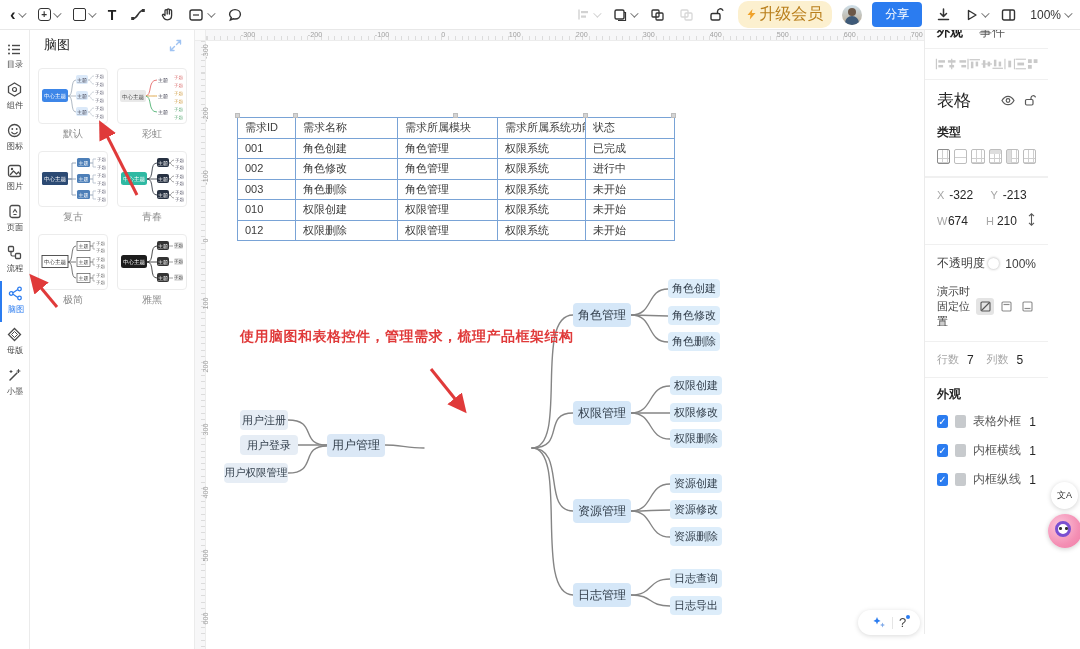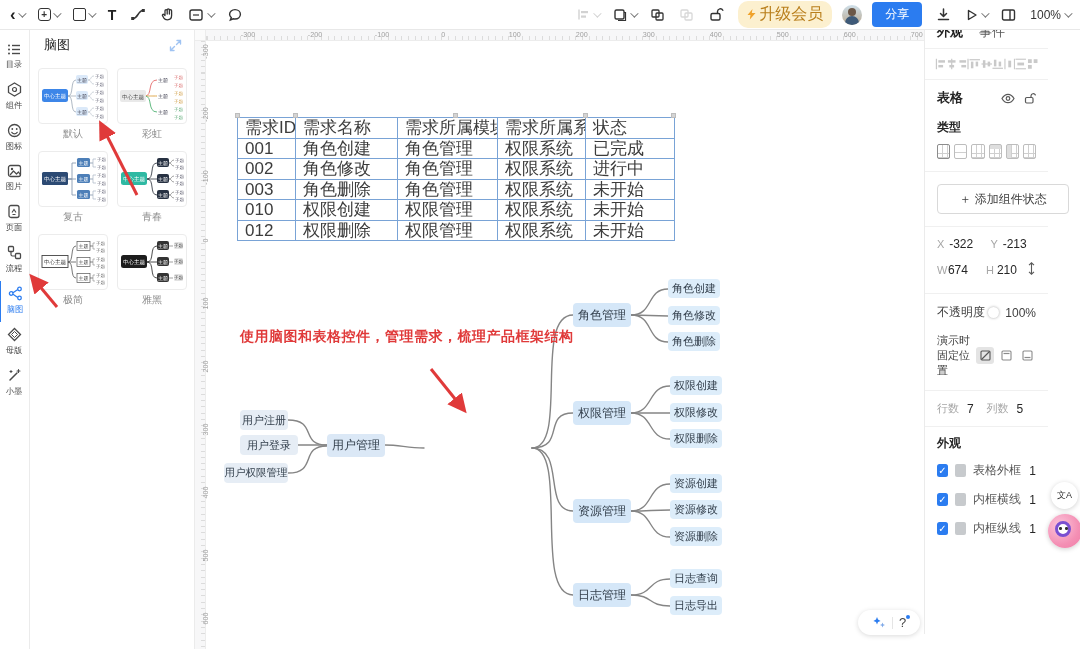--- a/index.html
+++ b/index.html
@@ -26,21 +26,21 @@
   .avatar { width:20px; height:20px; border-radius:50%; margin:0 10px; overflow:hidden; position:relative;
     background:linear-gradient(180deg,#cfe0ea 0%,#b9a890 100%); cursor:pointer; }
   .avatar::before { content:""; position:absolute; left:6px; top:3px; width:8px; height:8px; border-radius:50%; background:#6b5747; }
   .avatar::after  { content:""; position:absolute; left:3px; top:11px; width:14px; height:10px; border-radius:7px 7px 0 0; background:#3e5a78; }
   .btn-share { background:#2b7cf0; color:#fff; font-size:12px; border:none; border-radius:4px;
     padding:4px 13px; cursor:pointer; }
   .zoom-ctl { display:flex; align-items:center; gap:3px; font-size:12px; color:#333; cursor:pointer; }
 
   
   .leftbar { position:absolute; left:0; top:30px; width:30px; height:619px; background:#fff;
-    border-right:1px solid #ebebeb; display:flex; flex-direction:column; align-items:flex-end; padding-top:8px; z-index:20; }
+    border-right:1px solid #ebebeb; display:flex; flex-direction:column; align-items:center; padding-top:8px; z-index:20; }
   .lb-item { width:30px; padding:5px 0 6px; display:flex; flex-direction:column; align-items:center; gap:2px;
     color:#4a4a4a; cursor:pointer; }
   .lb-item .lb-label { font-size:9px; transform:scale(.92); color:#4a4a4a; }
   .lb-item.active { color:#2b7cf0; border-left:2px solid #2b7cf0; }
   .lb-item.active .lb-label { color:#2b7cf0; }
   .lb-item svg { display:block; }
 
   
   .tpl-panel { position:absolute; left:30px; top:30px; width:165px; height:619px; background:#fff;
     border-right:1px solid #ebebeb; z-index:20; }
@@ -61,21 +61,21 @@
   .ruler-v { position:absolute; left:0; top:11px; bottom:0; width:11px; background:#f7f7f8; border-right:1px solid #ececec;
     background-image:repeating-linear-gradient(180deg,#dcdcdc 0 1px,transparent 1px 6.3px);
     background-size:4px 100%; background-position:right 0; background-repeat:repeat-y; }
   .ruler-corner { position:absolute; left:0; top:0; width:11px; height:11px; background:#fbfbfb; border-right:1px solid #ececec; border-bottom:1px solid #ececec; }
   .rl { position:absolute; top:0px; font-size:8px; color:#a0a0a0; transform:scale(.9); }
   .rv { position:absolute; left:-1px; font-size:8px; color:#a0a0a0; transform:rotate(-90deg) scale(.9); transform-origin:center; width:24px; text-align:center; }
 
   
   .req-table { position:absolute; left:42px; top:87px; width:437px; border-collapse:collapse; table-layout:fixed;
     background:#fff; }
-  .req-table th, .req-table td { border:1px solid #79a3d6; font-size:17px; color:#3c3c3c; font-weight:400;
+  .req-table th, .req-table td { border:1px solid #79a3d6; font-size:11px; color:#3c3c3c; font-weight:400;
     text-align:left; padding:0 0 0 7px; height:19.5px; line-height:19.5px; white-space:nowrap; overflow:hidden; }
   .req-table th { height:20px; }
   .sel-handle { position:absolute; width:5px; height:5px; background:#d4d4d4; border:1px solid #bdbdbd; z-index:5; }
 
   
   .annotation { position:absolute; left:45px; top:298px; font-size:14px; font-weight:600; color:#e03a3a;
     letter-spacing:.5px; white-space:nowrap; }
 
   
   .mm-lines { position:absolute; left:0; top:0; width:729px; height:619px; pointer-events:none; }
@@ -97,21 +97,21 @@
 
   
   .inspector { position:absolute; left:924px; top:15px; width:124px; height:619px; background:#fff;
     border-left:1px solid #ebebeb; z-index:20; font-size:12px; color:#262626; }
   .insp-tabs { display:flex; gap:16px; padding:8px 12px 7px; border-bottom:1px solid #f0f0f0; }
   .insp-tab { font-size:13px; color:#595959; cursor:pointer; }
   .insp-tab.active { color:#1f1f1f; font-weight:700; }
   .align-row { display:flex; align-items:center; justify-content:space-between; padding:9px 10px; border-bottom:1px solid #f0f0f0; }
   .align-row svg { display:block; }
   .elem-row { display:flex; align-items:center; padding:9px 12px 4px; }
-  .elem-row .name { font-weight:700; font-size:13px; }
+  .elem-row .name { font-weight:400; font-size:17px; }
   .elem-icons { margin-left:auto; display:flex; gap:8px; align-items:center; color:#595959; }
   .sec-label { padding:8px 12px 4px; font-weight:700; font-size:12px; }
   .type-row { display:flex; gap:4px; padding:4px 12px 12px; border-bottom:1px solid #f0f0f0; }
   .grid-thumb { width:19px; height:15px; border:1px solid #bdbdbd; border-radius:2px; background-color:#fff; cursor:pointer;
     background-image:repeating-linear-gradient(180deg,transparent 0 3.6px,#cfcfcf 3.6px 4.4px),
                      repeating-linear-gradient(90deg,transparent 0 4.2px,#cfcfcf 4.2px 5px); }
   .grid-thumb.v1 { border-color:#8c8c8c; }
   .grid-thumb.v2 { background-image:linear-gradient(#cfcfcf,#cfcfcf); background-size:100% 1px; background-position:0 7px; background-repeat:no-repeat; }
   .grid-thumb.v4 { background-image:linear-gradient(#dedede,#dedede),repeating-linear-gradient(180deg,transparent 0 3.6px,#cfcfcf 3.6px 4.4px),repeating-linear-gradient(90deg,transparent 0 4.2px,#cfcfcf 4.2px 5px); background-size:100% 4px,100% 100%,100% 100%; background-repeat:no-repeat,repeat,repeat; }
   .grid-thumb.v6 { background-image:linear-gradient(90deg,#dedede 4px,transparent 4px),repeating-linear-gradient(180deg,transparent 0 3.6px,#cfcfcf 3.6px 4.4px),repeating-linear-gradient(90deg,transparent 0 4.2px,#cfcfcf 4.2px 5px); }
@@ -757,21 +757,20 @@
     </div>
     <div class="sec-label">类型</div>
     <div class="type-row">
       <span class="grid-thumb v1"></span>
       <span class="grid-thumb v2"></span>
       <span class="grid-thumb"></span>
       <span class="grid-thumb v4"></span>
       <span class="grid-thumb v6"></span>
       <span class="grid-thumb"></span>
     </div>
-    <button class="add-state">＋ 添加组件状态</button>
     <div class="pos-sec">
       <div class="pos-row">
         <span class="pl">X</span>
         <span class="pv">-322</span>
         <span class="pl2">Y</span>
         <span class="pv">-213</span>
       </div>
       <div class="pos-row">
         <span class="pl">W</span>
         <span class="pv">674</span>

